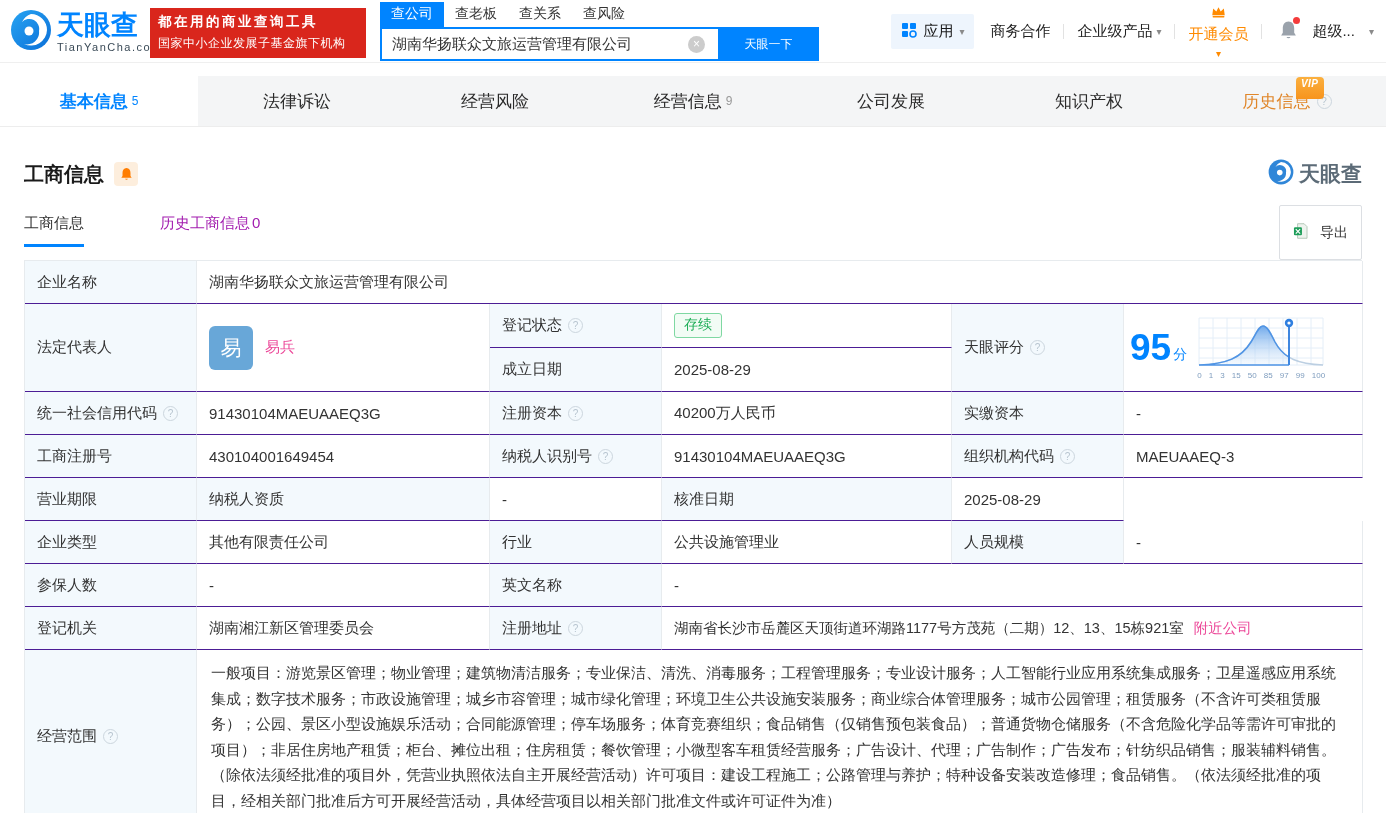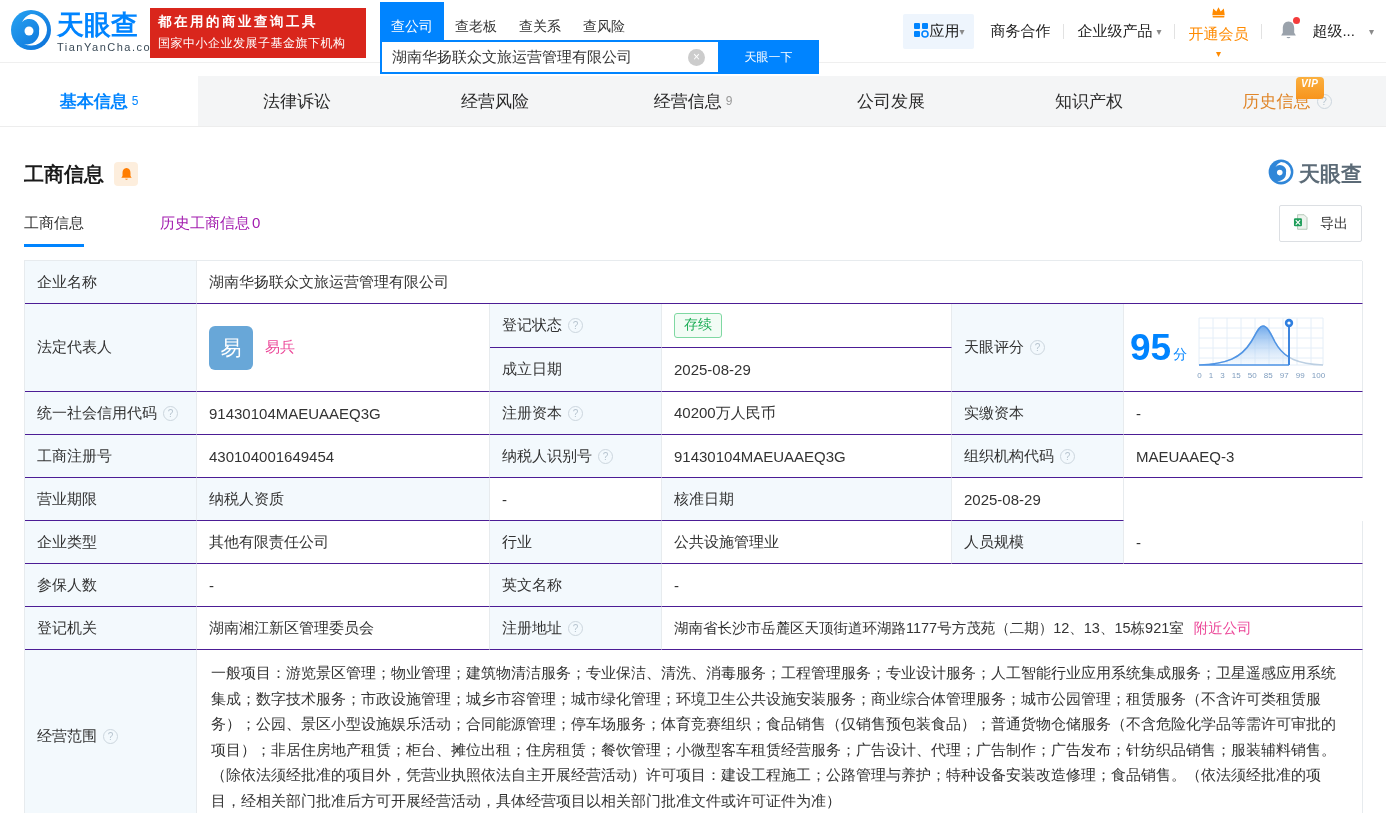--- a/index.html
+++ b/index.html
@@ -11,31 +11,31 @@
   .logo { position:absolute; left:10px; top:9px; display:flex; align-items:center; cursor:pointer; }
   .logo-text { margin-left:5px; }
   .logo-title { color:#0084ff; font-size:27px; font-weight:bold; line-height:1; }
   .logo-domain { font-size:11px; color:#3a4a57; letter-spacing:1.5px; margin-top:2px; }
   .slogan { position:absolute; left:150px; top:8px; width:216px; background:#d9261c; color:#fff;
     padding:5px 8px 6px; }
   .slogan-l1 { font-size:13.5px; font-weight:bold; letter-spacing:2.5px; white-space:nowrap; }
   .slogan-l2 { font-size:12px; margin-top:4px; white-space:nowrap; letter-spacing:.5px; }
   .search { position:absolute; left:380px; top:2px; }
   .stabs { display:flex; }
-  .stab { font-size:14px; color:#333; padding:16px 11px 4px; cursor:pointer; }
+  .stab { font-size:14px; color:#333; padding:3px 11px 4px; cursor:pointer; }
   .stab.active { background:#0084ff; color:#fff; }
   .sinput-row { display:flex; margin-top:0; position:relative; }
   .sinput { width:338px; height:34px; border:2px solid #0084ff; border-right:none;
     padding:0 34px 0 10px; font-size:15px; color:#333; outline:none; }
   .clear-btn { position:absolute; left:308px; top:9px; width:17px; height:17px; border-radius:50%;
     background:#ccc; color:#fff; font-size:12px; line-height:16px; text-align:center; cursor:pointer; }
   .sbtn { width:101px; height:34px; background:#0084ff; color:#fff; border:none; font-size:12px; cursor:pointer; }
   .hmenu { position:absolute; right:12px; top:0; height:63px; display:flex; align-items:center; }
   .apps-box { background:#eef5fd; padding:8px 10px; border-radius:2px; display:flex; align-items:center;
-    font-size:15px; color:#1a1a1a; cursor:pointer; margin-right:16px; }
+    gap:6px; font-size:15px; color:#1a1a1a; cursor:pointer; margin-right:16px; }
   .sep { width:1px; height:15px; background:#e2e2e2; margin:0 13px; }
   .mi { font-size:15px; color:#222; display:flex; align-items:center; gap:4px; cursor:pointer; white-space:nowrap; }
   .mi.vip { color:#ff8a00;flex-direction:column; }
   .caret { font-size:10px; color:#8a8a8a; }
   .mi.vip .caret { color:#ff8a00; }
   .bell-wrap { position:relative; cursor:pointer; margin:0 4px; }
   .red-dot { position:absolute; right:-2px; top:-3px; width:7px; height:7px; background:#f43b3b; border-radius:50%; }
 
   
   .navbar { margin-top:13px; height:51px; background:#f4f5f6; display:flex; border-bottom:1px solid #ededed; }
@@ -60,21 +60,21 @@
     display:flex; align-items:center; justify-content:center; cursor:pointer; }
   .watermark { margin-left:auto; display:flex; align-items:center; gap:5px; }
   .wm-text { font-size:21px; font-weight:bold; color:#5c6b77; }
   .subtabs { margin:24px 24px 0; display:flex; align-items:flex-end; position:relative; height:34px; }
   .subtab { font-size:15px; color:#333; padding-bottom:11px; border-bottom:3px solid transparent;
     margin-right:30px; cursor:pointer; }
   .subtab.active { border-color:#0084ff; }
   .subtab.gray { color:#a21caf;margin-left:46px; }
   .subtab .cnt { margin-left:2px; }
   .export-btn { position:absolute; right:0; top:-8px; border:1px solid #dcdfe3; border-radius:2px;
-    padding:8px 13px; display:flex; align-items:center; gap:12px; font-size:14px; color:#333;
+    padding:17px 13px; display:flex; align-items:center; gap:12px; font-size:14px; color:#333;
     background:#fff; cursor:pointer; }
 
   
   .biz-table { margin:13px 24px 0; border-top:1px solid #e7ebee; border-left:1px solid #e7ebee; }
   .trow { display:grid; grid-template-columns:172px 293px 172px 290px 172px 239px; }
   .trow.r2 { grid-template-rows:44px 44px; }
   .c { border-right:1px solid #e7ebee; border-bottom:1px solid #4c1d95; display:flex;
     align-items:center; font-size:15px; color:#333; padding:0 12px; min-height:43px; background:#fff; }
   .lbl { background:#f3f9fd; }
   .sp5 { grid-column:span 5; }

